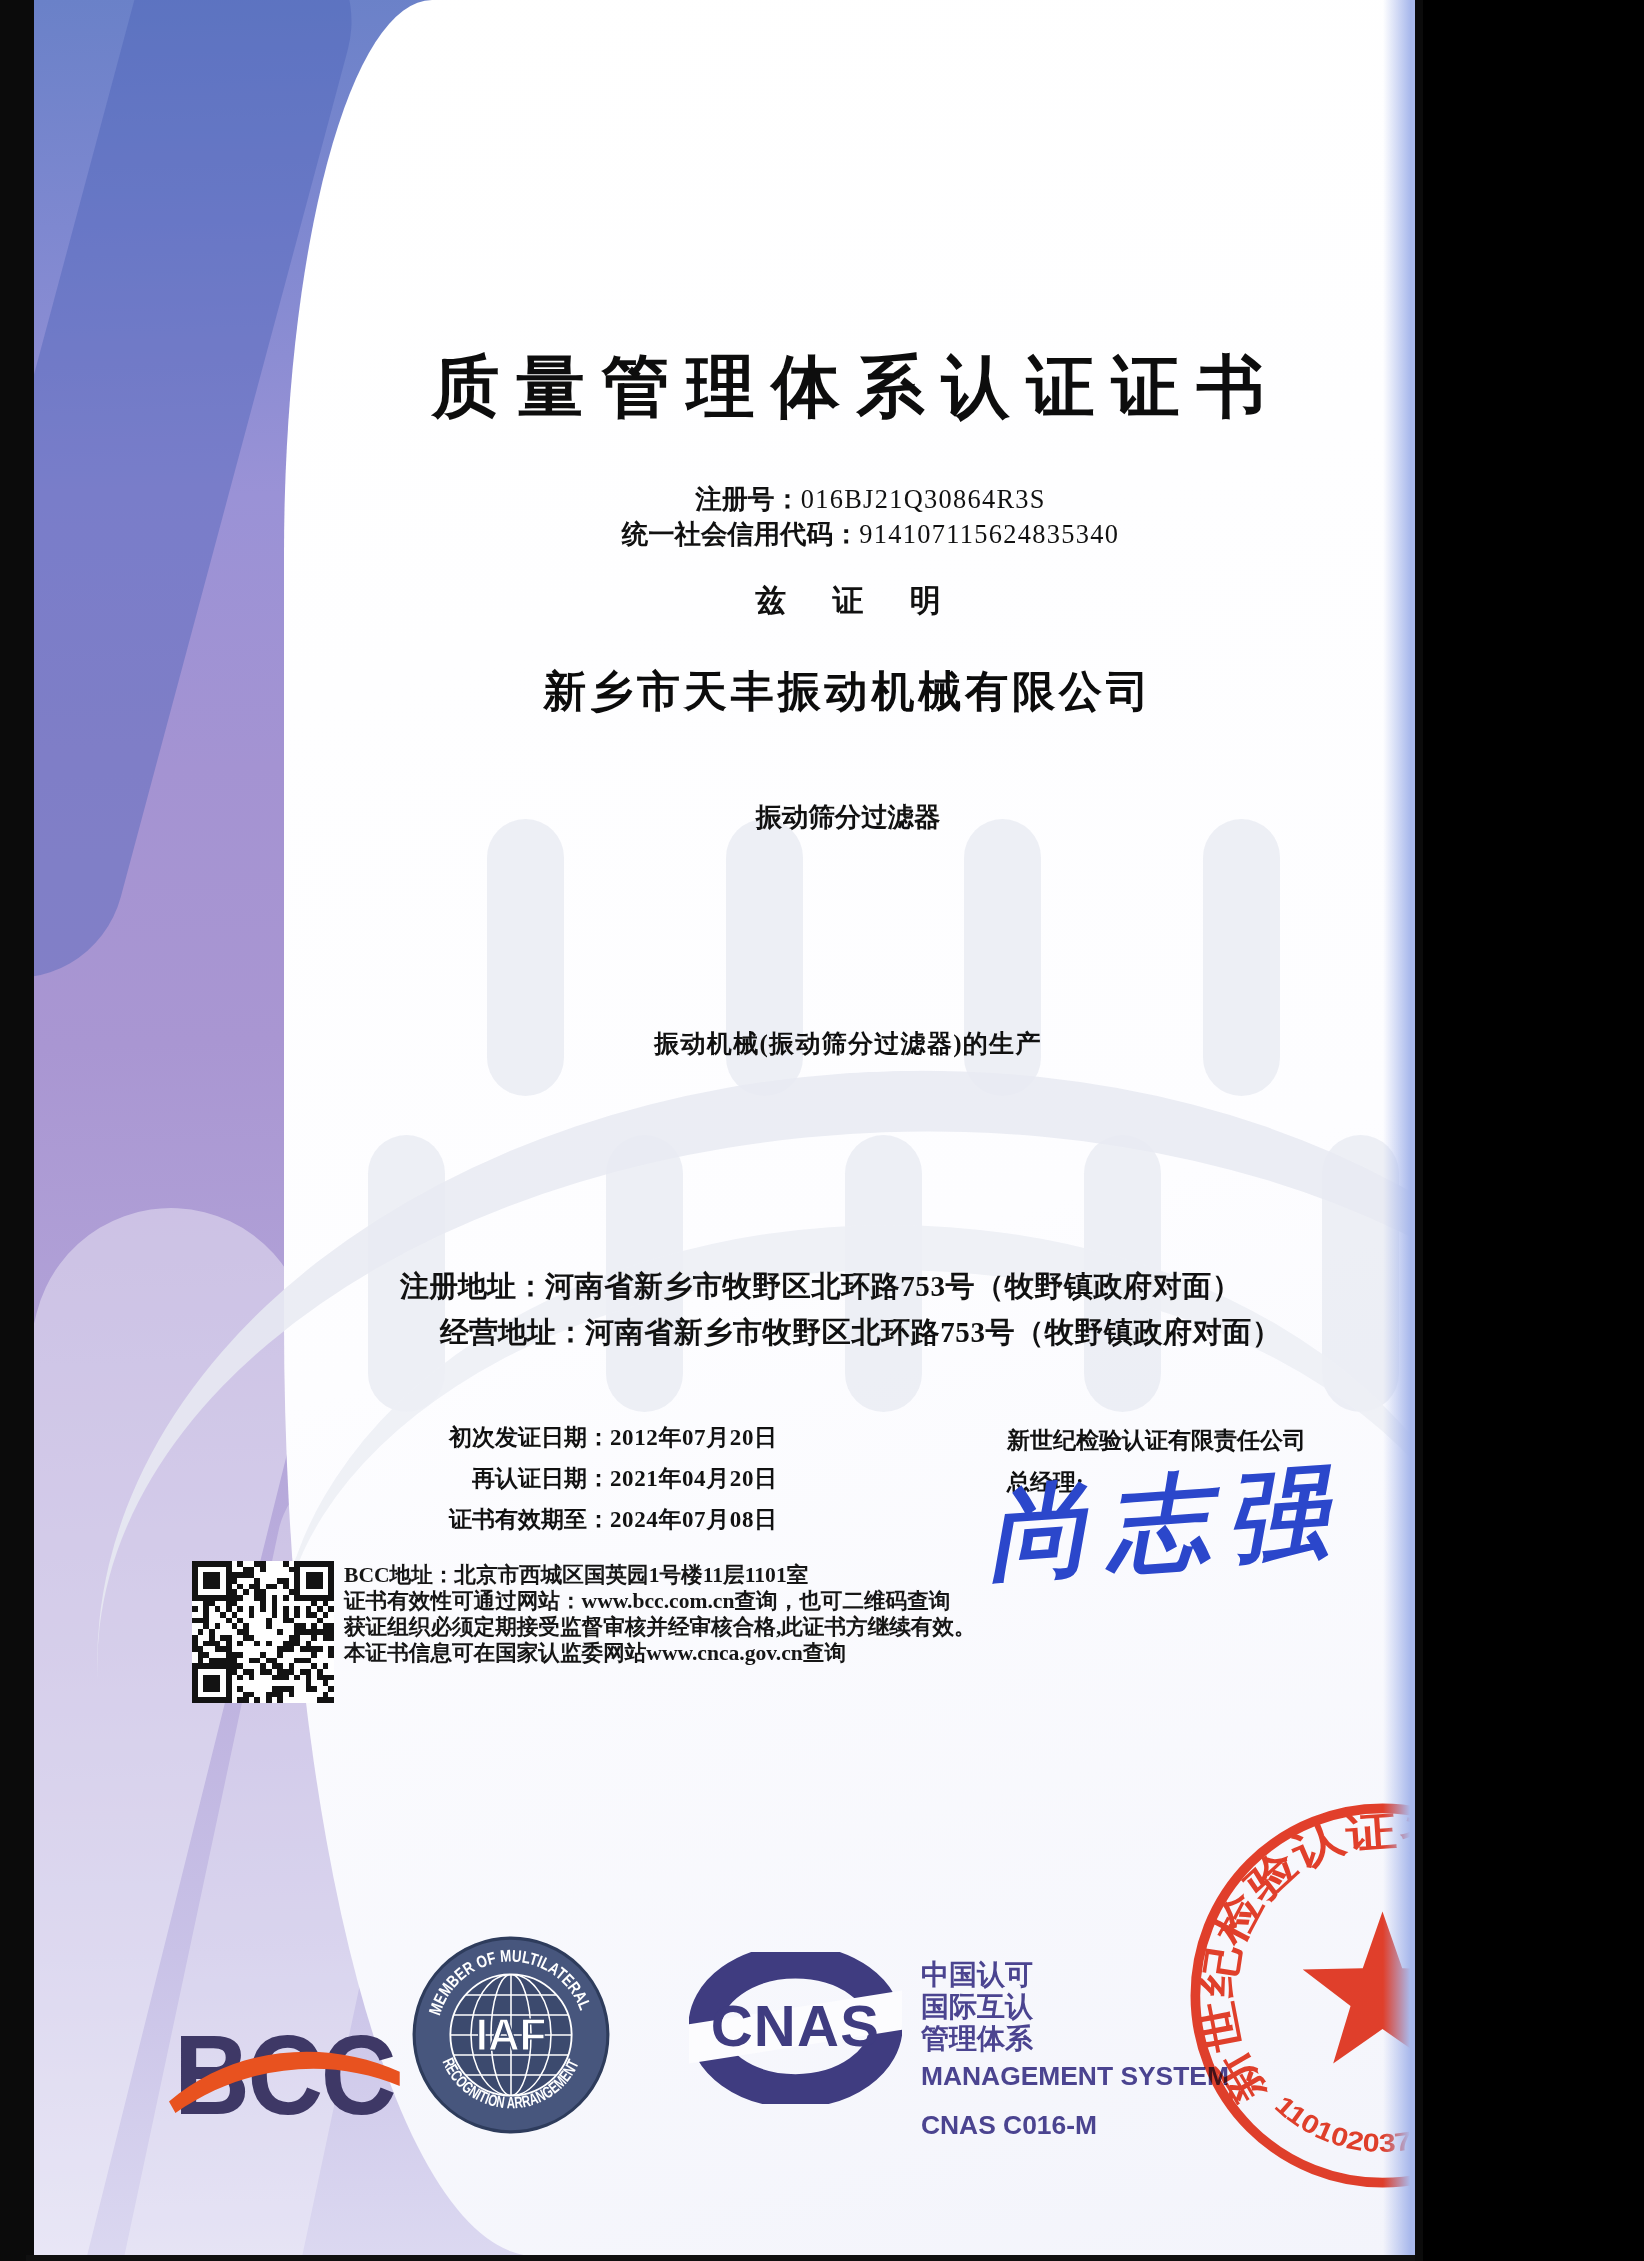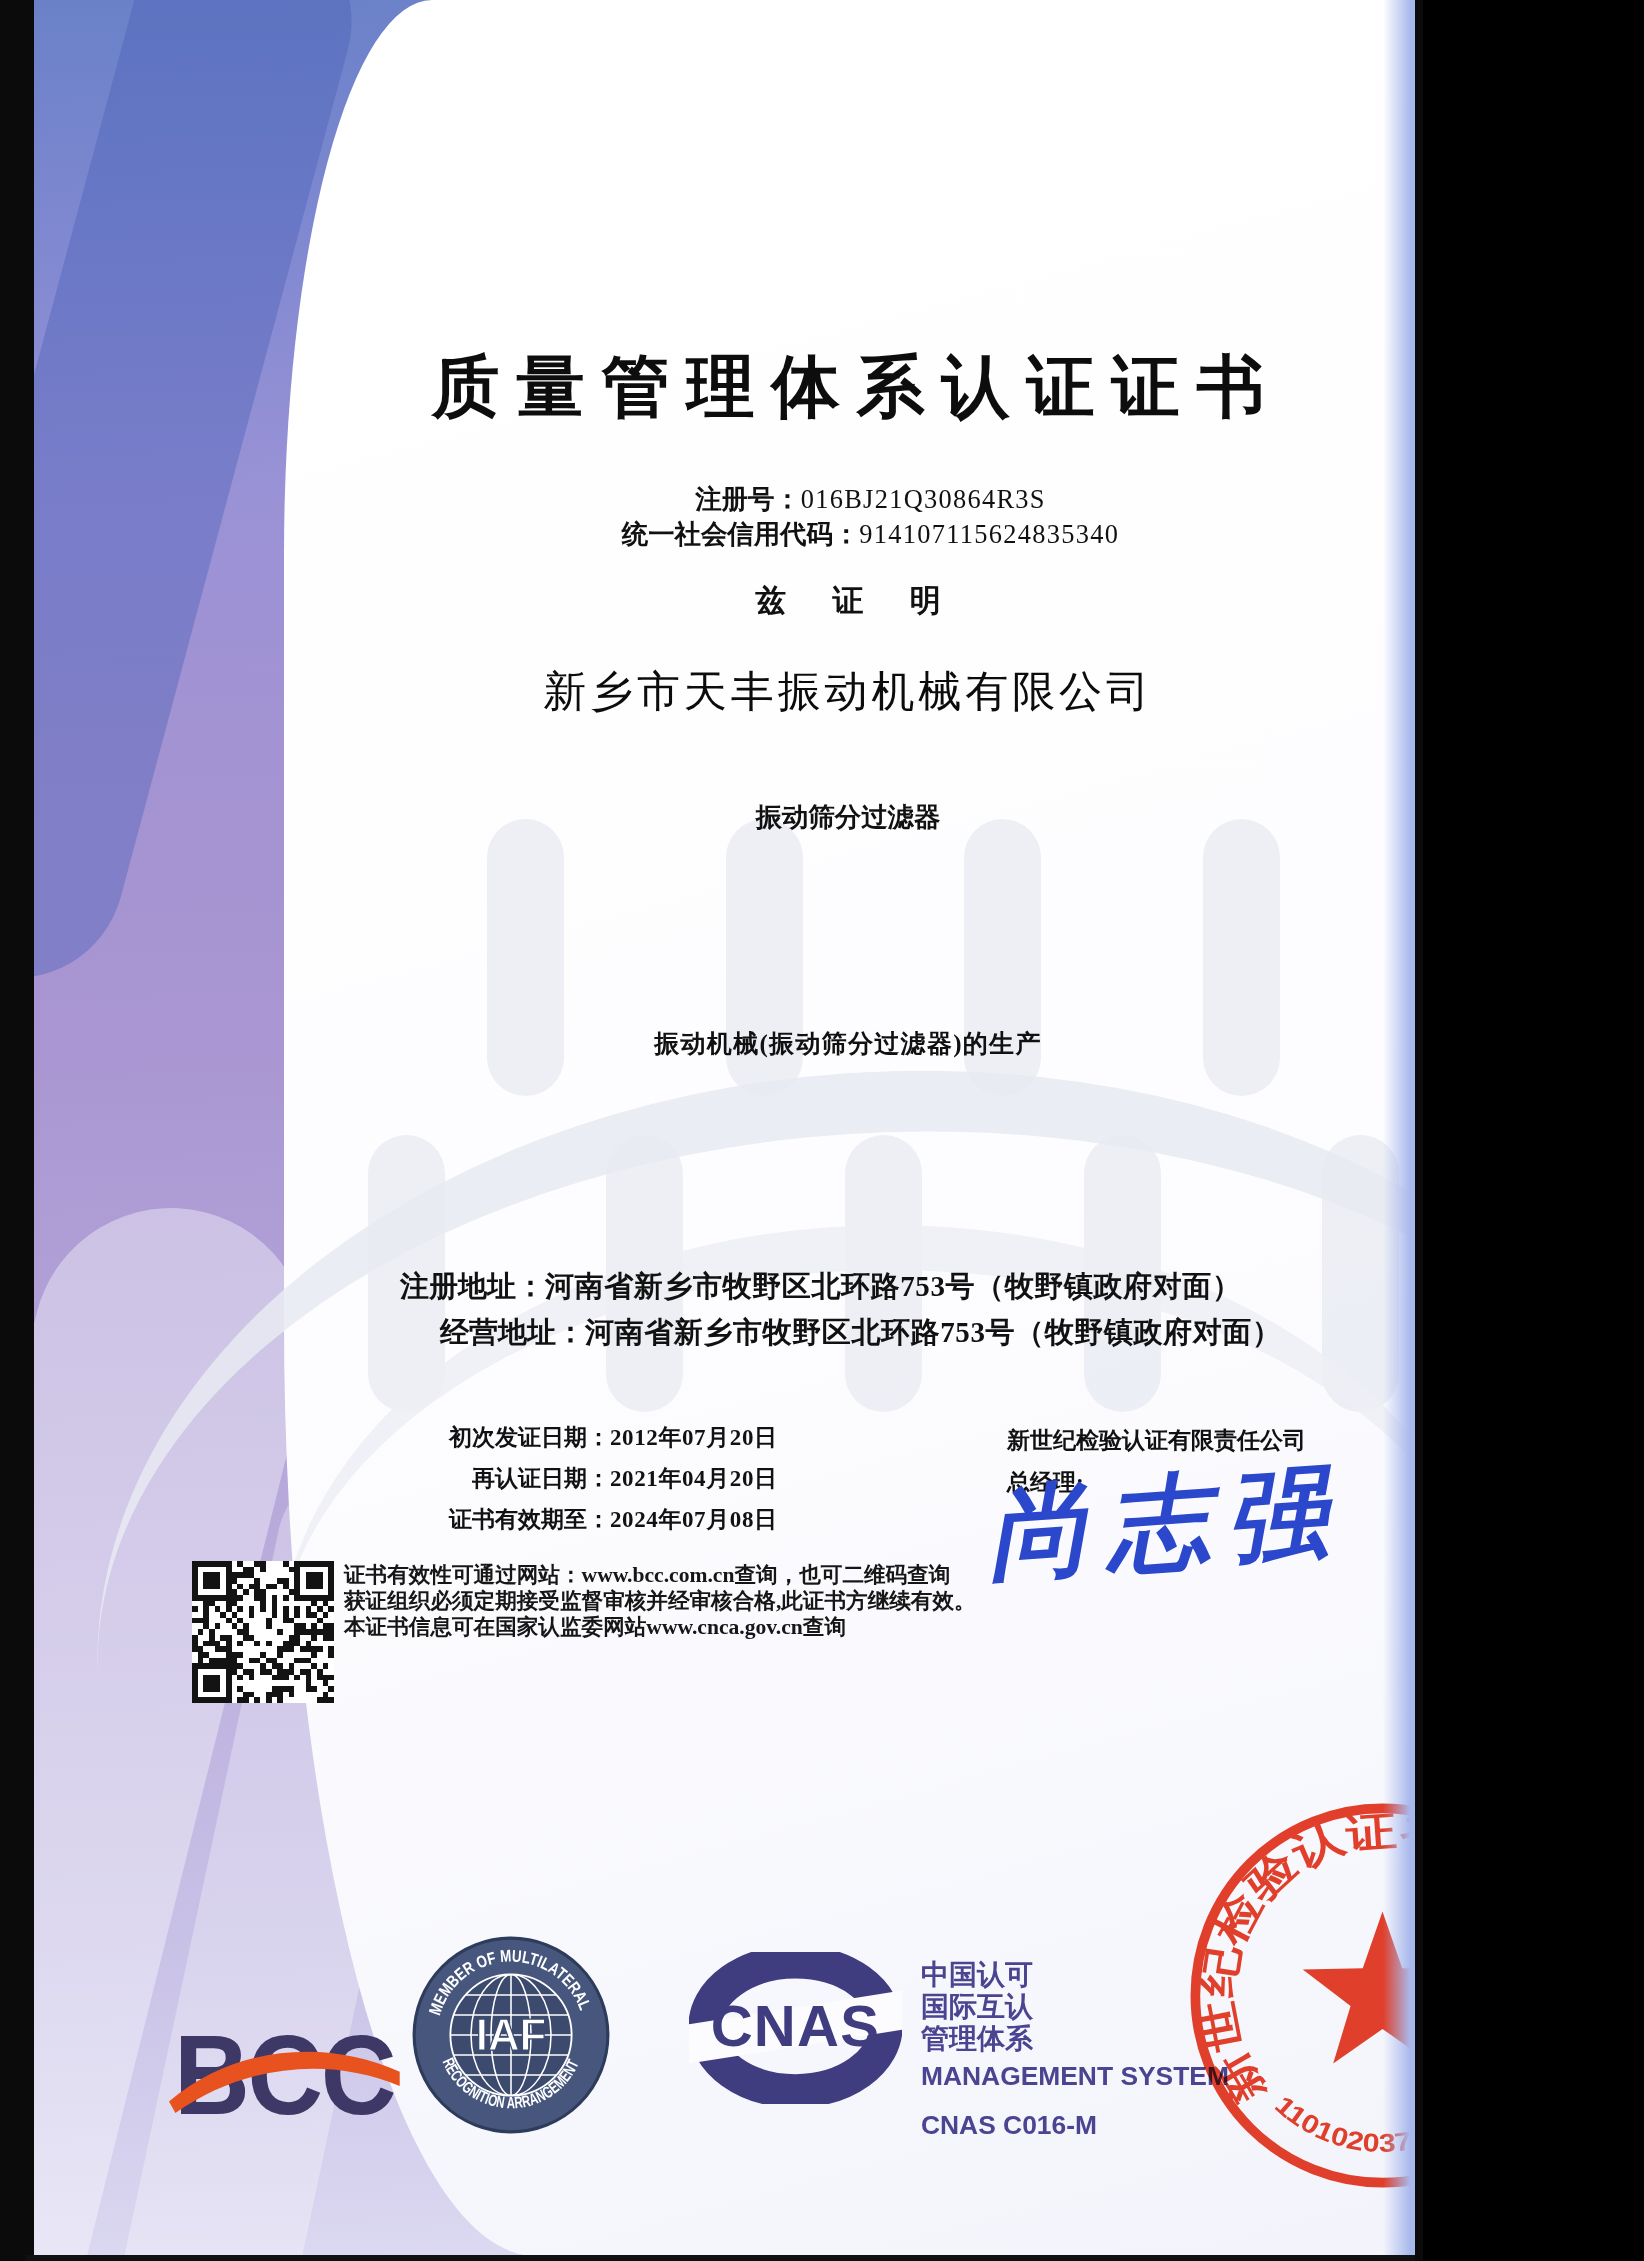--- a/index.html
+++ b/index.html
@@ -33,21 +33,21 @@
   .wm-arc2{position:absolute;left:277px;top:1225px;width:1225px;height:838px;border-radius:50%;
         border-top:45px solid #eef0f6;opacity:.9;}
   .centered{position:absolute;left:129px;width:1438px;text-align:center;z-index:4;}
   .centered2{position:absolute;left:161px;width:1419px;text-align:center;z-index:4;}
   .title{top:342px;font-size:68px;font-weight:700;letter-spacing:17px;text-indent:17px;color:#0d0d0d;}
   .regline{font-size:26.4px;}
   .regline .lbl{font-weight:700;font-family:"Liberation Sans","DejaVu Sans",sans-serif;}
   .regline .val{font-weight:500;letter-spacing:1.3px;}
   .reg1{top:482px;} .reg2{top:517px;}
   .hereby{top:580px;font-size:31px;font-weight:600;letter-spacing:19.3px;text-indent:19.3px;}
-  .company{top:663px;font-size:43px;font-weight:400;letter-spacing:3.9px;color:#0c0c0c;}
+  .company{top:663px;font-size:43px;font-weight:700;letter-spacing:3.9px;color:#0c0c0c;}
   .sysline{top:800px;font-size:26.4px;font-weight:600;}
   .stdline{top:833px;font-size:27px;font-weight:700;}
   .scope{top:1027px;font-size:25px;font-weight:700;letter-spacing:1.3px;}
   .addr{position:absolute;left:400px;font-size:29px;z-index:4;}
   .addr .lbl{font-weight:700;font-family:"Liberation Sans","DejaVu Sans",sans-serif;}
   .addr .val{font-weight:600;letter-spacing:0.6px;}
   .addr1{top:1267px;} .addr2{top:1313px;margin-left:40px;}
   .dates{position:absolute;left:352px;top:1424px;z-index:4;}
   .dates .row{display:flex;margin-bottom:14px;font-size:23px;line-height:27px;}
   .dates .dlbl{width:258px;text-align:right;font-weight:700;font-family:"Liberation Sans","DejaVu Sans",sans-serif;}
@@ -757,20 +757,21 @@
       <i></i>
       <i></i>
       <i></i>
       <i></i>
       <i class="b"></i>
       <i class="b"></i>
       <i class="b"></i>
     </div>
 
   <div class="notes">
+    <div>BCC地址：北京市西城区国英园1号楼11层1101室</div>
     <div>证书有效性可通过网站：www.bcc.com.cn查询，也可二维码查询</div>
     <div>获证组织必须定期接受监督审核并经审核合格,此证书方继续有效。</div>
     <div>本证书信息可在国家认监委网站www.cnca.gov.cn查询</div>
   </div>
 
   <svg class="logo" style="left:169px;top:2011px;" width="232" height="123" viewBox="0 0 360 190">
     <text x="8" y="152" font-family="Liberation Sans, DejaVu Sans, sans-serif" font-size="168" font-weight="bold" fill="#3e3866" letter-spacing="-4" transform="scale(0.97,1.05)">BCC</text>
     <path d="M 0 140 C 105 50, 250 44, 358 94 L 358 116 C 250 70, 118 82, 10 158 Z" fill="#e8521f"></path>
   </svg>
 

